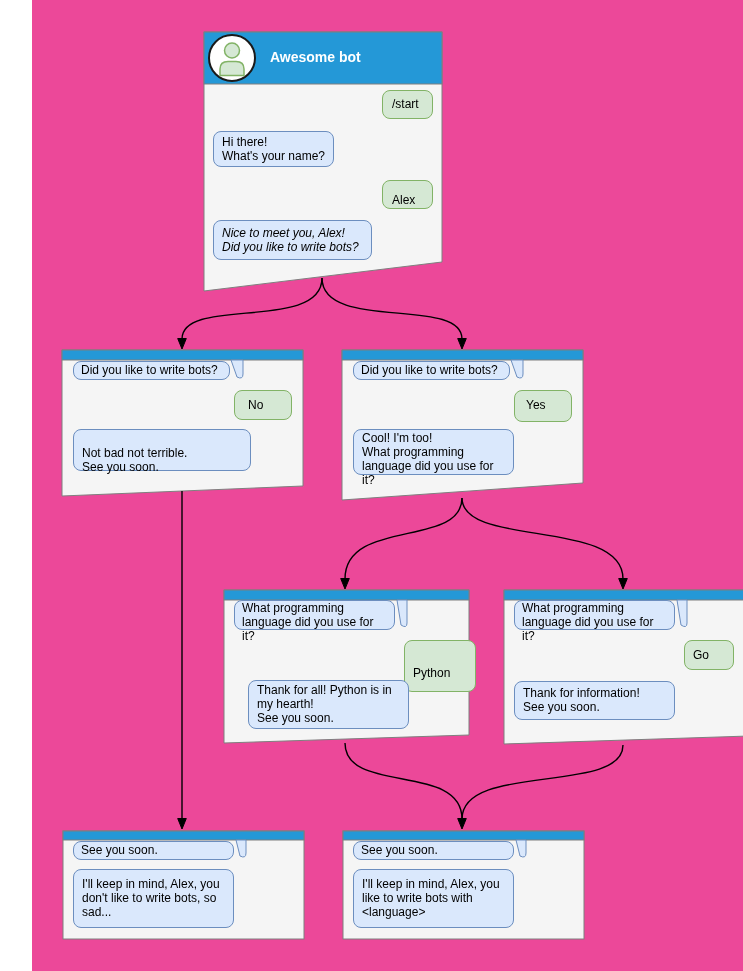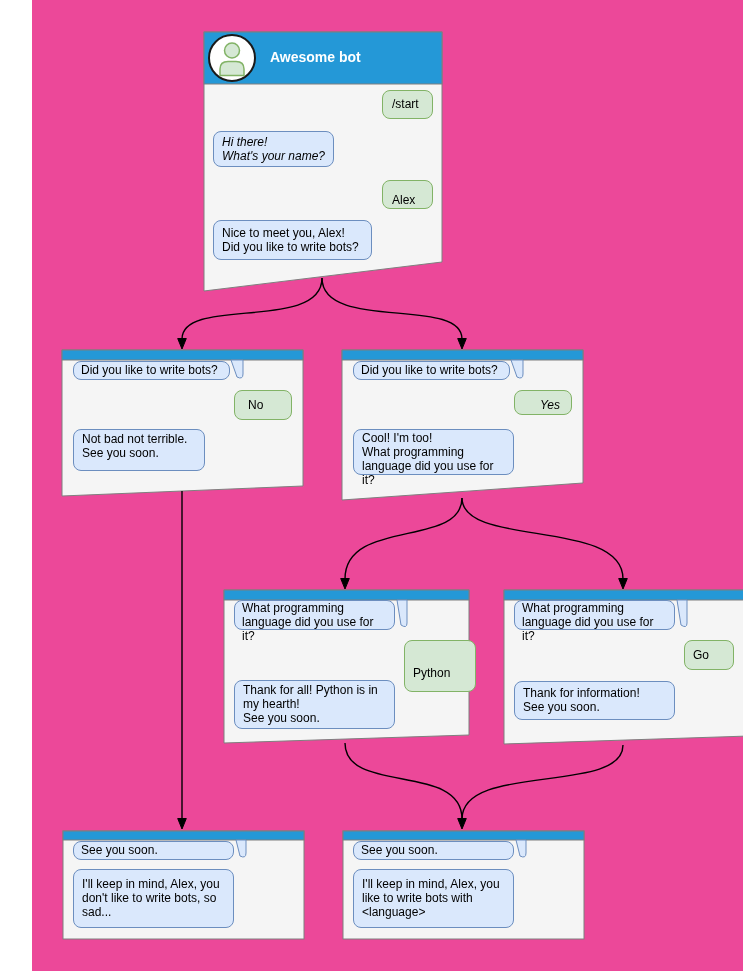--- a/index.html
+++ b/index.html
@@ -103,41 +103,41 @@
       <path d="M313,589 L308.7,578.5 L317.3,578.5 Z"></path>
       <path d="M591,589 L586.7,578.5 L595.3,578.5 Z"></path>
       <path d="M150,829 L145.7,818.5 L154.3,818.5 Z"></path>
       <path d="M430,829 L425.7,818.5 L434.3,818.5 Z"></path>
     </g>
   </svg>
 
   <div class="win-title">Awesome bot</div>
 
   <div class="bubble user" style="left:350px;top:90px;width:51px;height:29px;padding:6px 9px;">/start</div>
-  <div class="bubble" style="left:181px;top:131px;width:121px;height:36px;padding:3px 8px;font-style:italic;">Hi there!
+  <div class="bubble" style="left:181px;top:131px;width:121px;height:36px;padding:3px 8px;">Hi there!
 What's your name?</div>
   <div class="bubble user" style="left:350px;top:180px;width:51px;height:29px;padding:12px 9px;">Alex</div>
-  <div class="bubble" style="left:181px;top:220px;width:159px;height:40px;padding:5px 8px;">Nice to meet you, Alex!
+  <div class="bubble" style="left:181px;top:220px;width:159px;height:40px;padding:5px 8px;font-style:italic;">Nice to meet you, Alex!
 Did you like to write bots?</div>
 
   <div class="bubble" style="left:41px;top:361px;width:157px;height:19px;padding:1px 7px;">Did you like to write bots?</div>
   <div class="bubble user" style="left:202px;top:390px;width:58px;height:30px;padding:7px 13px;">No</div>
-  <div class="bubble" style="left:41px;top:429px;width:132px;height:42px;padding:2px 8px;">Not bad not terrible.
+  <div class="bubble" style="left:41px;top:429px;width:178px;height:42px;padding:16px 8px;">Not bad not terrible.
 See you soon.</div>
 
   <div class="bubble" style="left:321px;top:361px;width:157px;height:19px;padding:1px 7px;">Did you like to write bots?</div>
-  <div class="bubble user" style="left:482px;top:390px;width:58px;height:25px;padding:7px 25px;font-style:italic;">Yes</div>
+  <div class="bubble user" style="left:482px;top:390px;width:58px;height:32px;padding:7px 11px;">Yes</div>
   <div class="bubble" style="left:321px;top:429px;width:161px;height:46px;padding:1px 8px;">Cool! I'm too!
 What programming
 language did you use for it?</div>
 
   <div class="bubble" style="left:202px;top:600px;width:161px;height:30px;padding:0px 7px;">What programming
 language did you use for it?</div>
   <div class="bubble user" style="left:372px;top:640px;width:72px;height:30px;padding:25px 8px;">Python</div>
-  <div class="bubble" style="left:202px;top:680px;width:161px;height:49px;padding:2px 8px;">Thank for all! Python is in
+  <div class="bubble" style="left:216px;top:680px;width:161px;height:49px;padding:2px 8px;">Thank for all! Python is in
 my hearth!
 See you soon.</div>
 
   <div class="bubble" style="left:482px;top:600px;width:161px;height:30px;padding:0px 7px;">What programming
 language did you use for it?</div>
   <div class="bubble user" style="left:652px;top:640px;width:50px;height:30px;padding:7px 8px;">Go</div>
   <div class="bubble" style="left:482px;top:681px;width:161px;height:39px;padding:4px 8px;">Thank for information!
 See you soon.</div>
 
   <div class="bubble" style="left:41px;top:841px;width:161px;height:19px;padding:1px 7px;">See you soon.</div>

